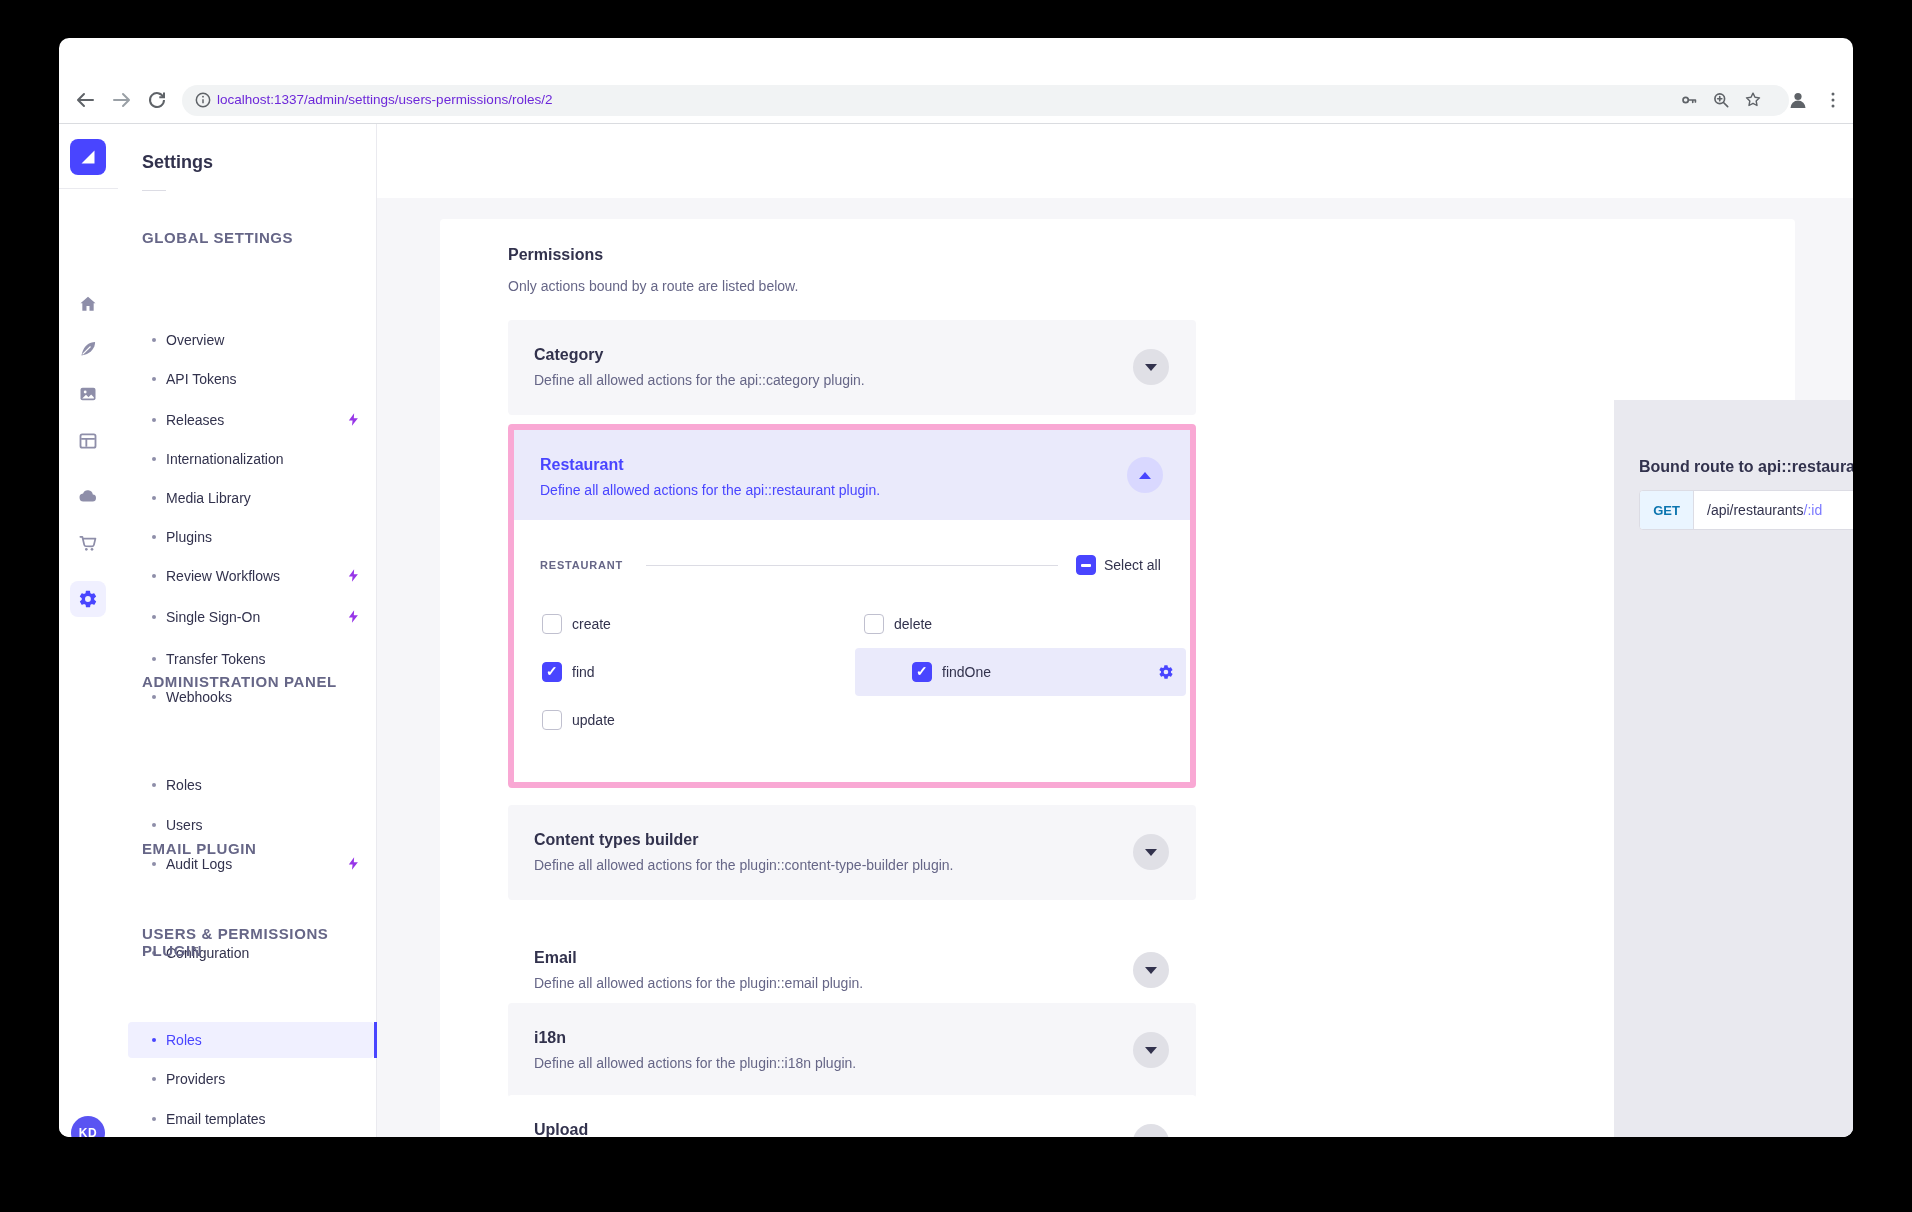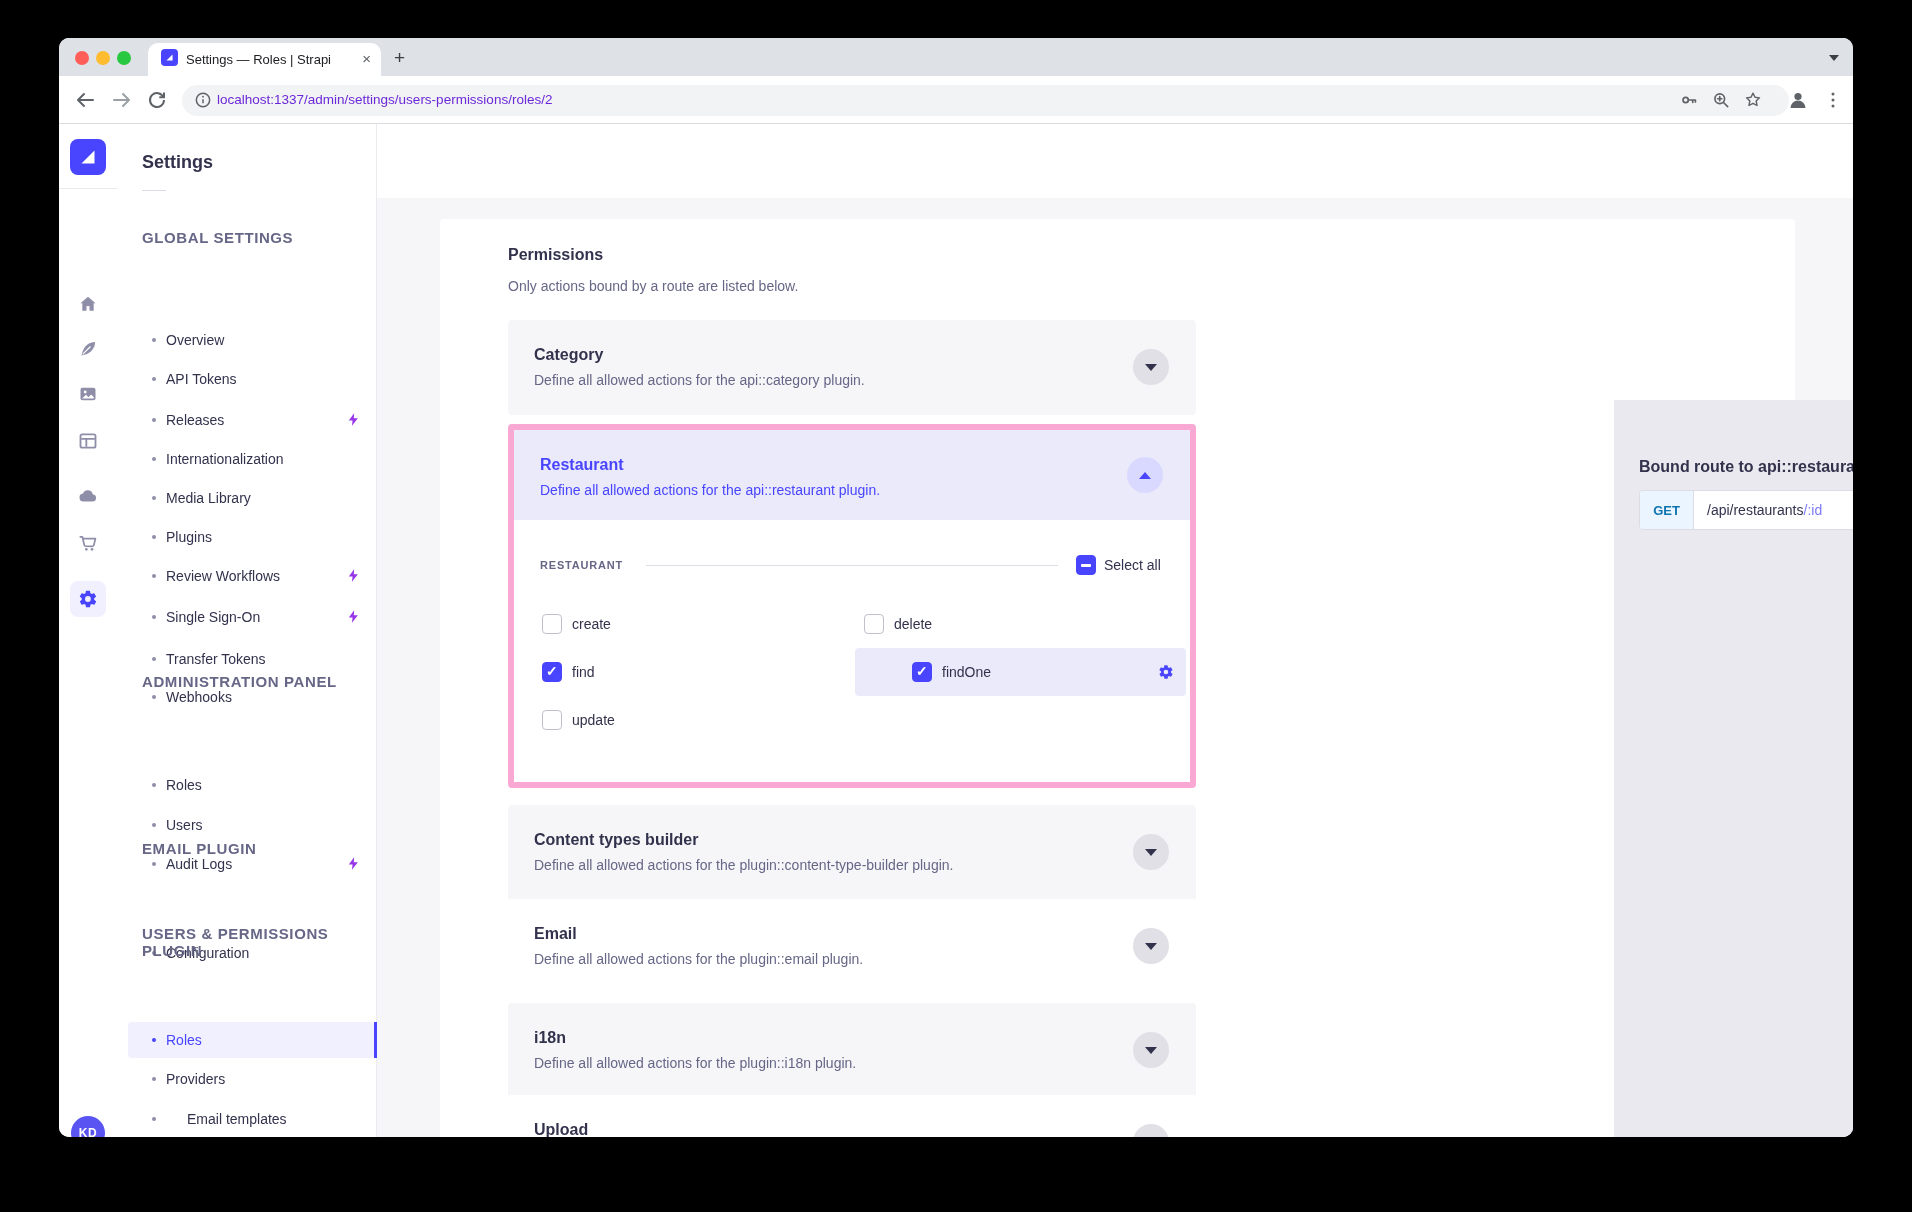--- a/index.html
+++ b/index.html
@@ -94,34 +94,20 @@
   .path .p-param { color:#7b79ff; }
 
   svg { display:block; }
 </style>
 </head>
 <body>
 
 <div class="stage">
   <div class="window">
 
-    <div class="tabbar">
-      <div class="tl" style="left:16px; background:#ff5f57"></div>
-      <div class="tl" style="left:37px; background:#febc2e"></div>
-      <div class="tl" style="left:58px; background:#28c840"></div>
-      <div class="tab">
-        <div class="favicon">
-            <i></i>
-          </div>
-        <div class="tab-title">Settings — Roles | Strapi</div>
-        <div class="tab-close">×</div>
-      </div>
-      <div class="newtab">+</div>
-      <div class="tabchev"></div>
-    </div>
 
     <div class="toolbar">
       <div class="tbtn" style="left:14px">
         <svg viewBox="0 0 24 24" width="24" height="24">
             <path d="M20 12H6 M11 6l-6 6 6 6" fill="none" stroke="currentColor" stroke-width="2" stroke-linecap="round" stroke-linejoin="round"></path>
           </svg>
       </div>
       <div class="tbtn" style="left:51px; color:#9aa0a6">
         <svg viewBox="0 0 24 24" width="24" height="24">
             <path d="M4 12h14 M13 6l6 6-6 6" fill="none" stroke="currentColor" stroke-width="2" stroke-linecap="round" stroke-linejoin="round"></path>
@@ -312,21 +298,21 @@
           <div class="sec-label" style="top: 801px;">USERS &amp; PERMISSIONS PLUGIN</div>
           <div class="nav-item active" style="top: 898px;">
             <span class="dot"></span>
             <span class="lbl">Roles</span>
           </div>
           <div class="active-bar" style="top: 898px; height: 36px;"></div>
           <div class="nav-item" style="top: 937px;">
             <span class="dot"></span>
             <span class="lbl">Providers</span>
           </div>
-          <div class="nav-item" style="top: 977px; gap: 21px;">
+          <div class="nav-item" style="top: 977px;">
             <span class="dot"></span>
             <span class="lbl">Email templates</span>
           </div>
         </div>
     </div>
 
 
     <div class="page">
       <div class="card">
         <div class="perm-h">Permissions</div>
@@ -387,21 +373,21 @@
             </div>
             <div class="acc gray" style="top: 586px; height: 95px;">
               <div>
                 <div class="acc-title">Content types builder</div>
                 <div class="acc-desc">Define all allowed actions for the plugin::content-type-builder plugin.</div>
                 <div class="chev">
                   <div class="tri"></div>
                 </div>
               </div>
             </div>
-            <div class="acc white" style="top: 680px; height: 95px;">
+            <div class="acc white" style="top: 704px; height: 95px;">
               <div>
                 <div class="acc-title">Email</div>
                 <div class="acc-desc">Define all allowed actions for the plugin::email plugin.</div>
                 <div class="chev">
                   <div class="tri"></div>
                 </div>
               </div>
             </div>
             <div class="acc gray" style="top: 784px; height: 95px;">
               <div>

